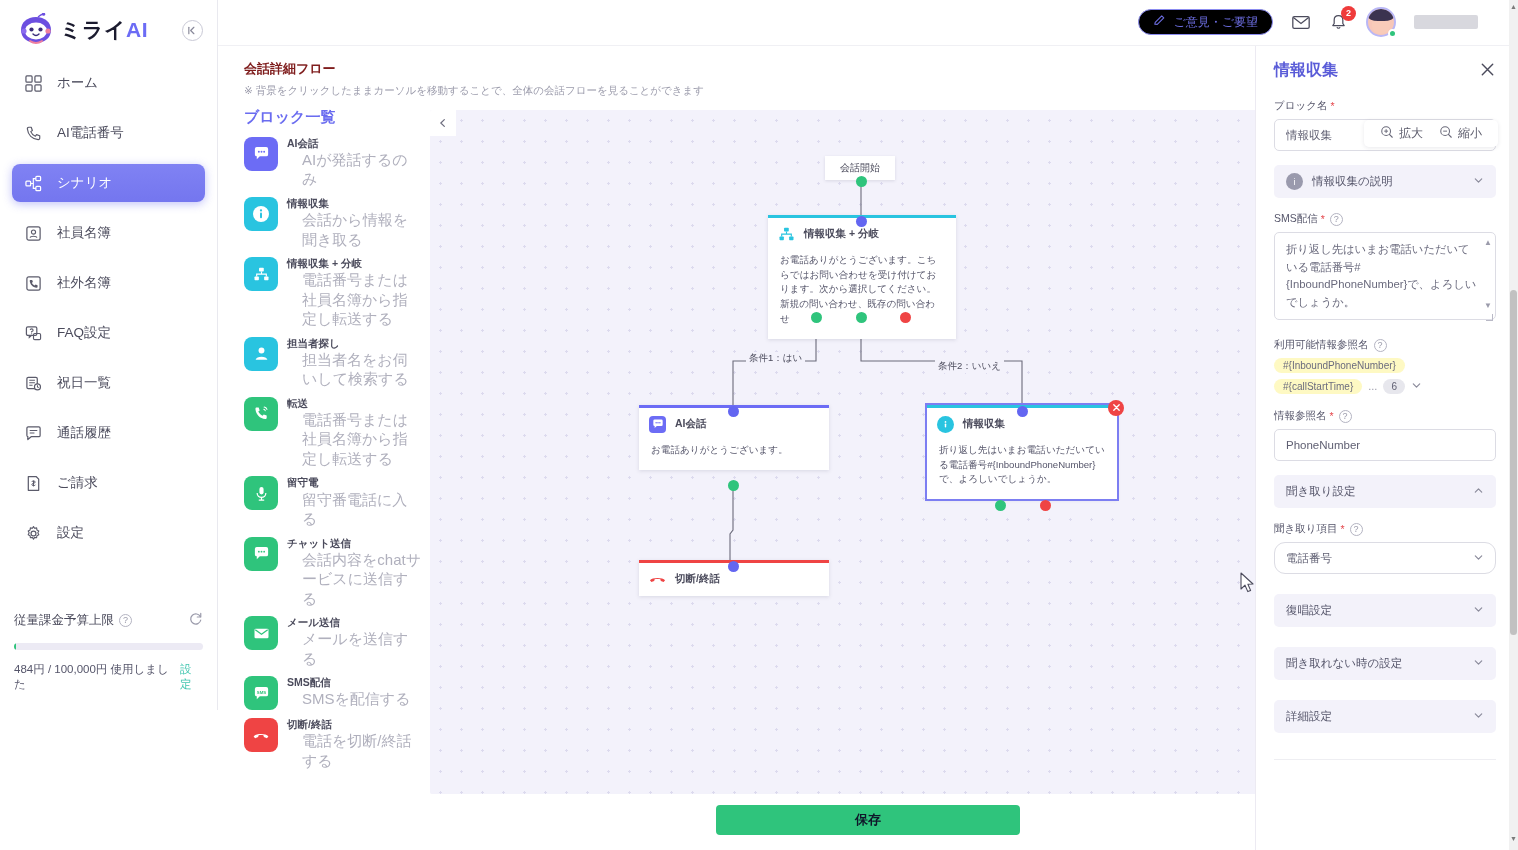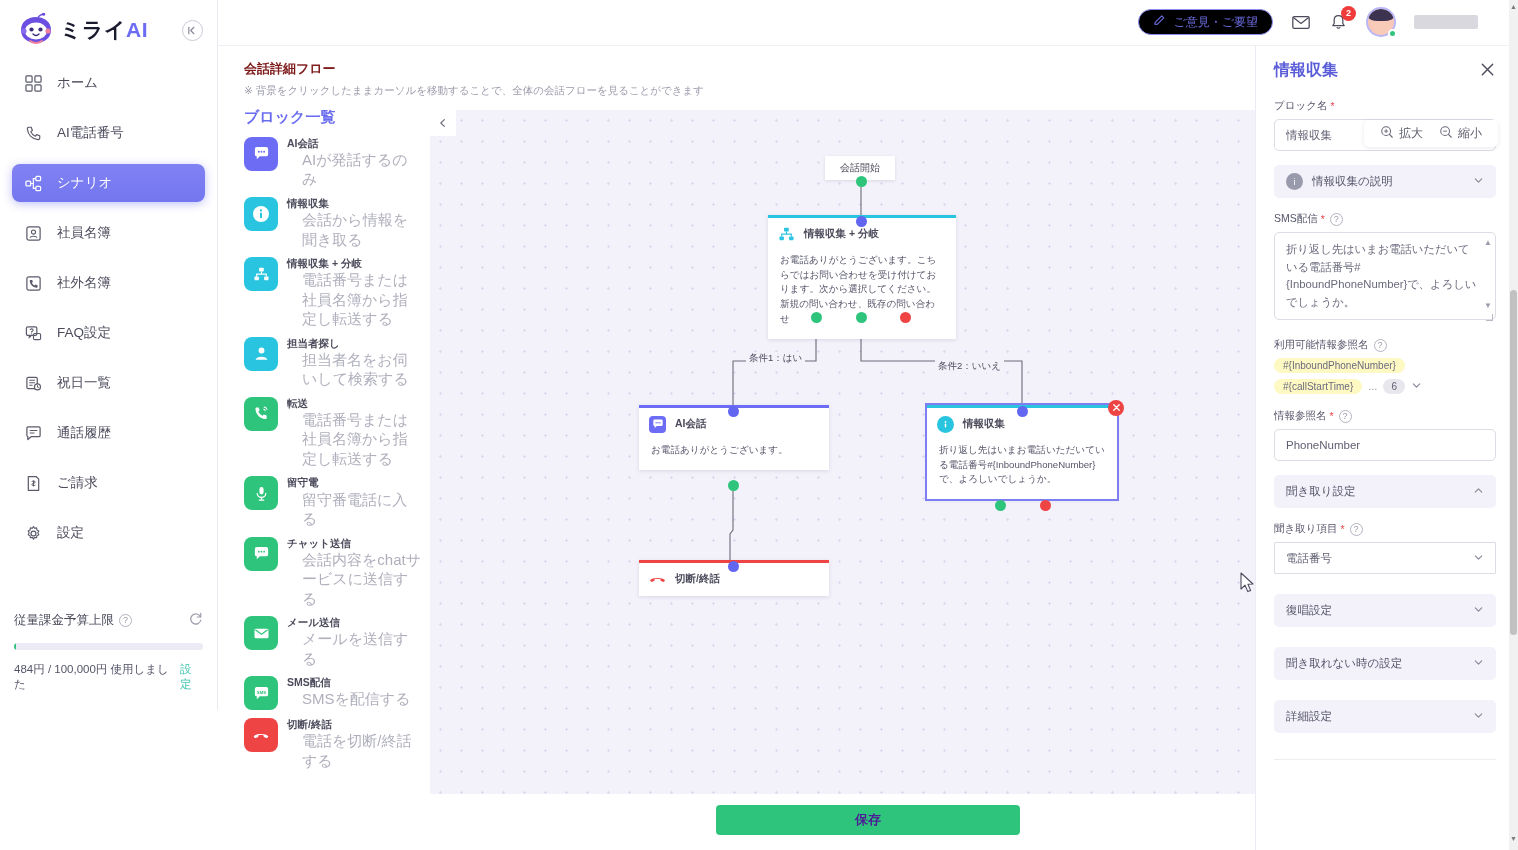--- a/index.html
+++ b/index.html
@@ -136,21 +136,21 @@
   }
   .edge-label { position: absolute; font-size: 9.5px; color: #4b4b5c; background: #f3f2fb; padding: 0 3px; }
   .node-del {
     position: absolute; width: 16px; height: 16px; border-radius: 50%; background: #ef4444;
     color: #fff; font-size: 10px; display: flex; align-items: center; justify-content: center; cursor: pointer;
   }
   .selected-outline { outline: 2px solid #7c7ef2; }
 
   .save-bar { height: 60px; display: flex; align-items: center; justify-content: center; }
   .save-btn {
-    width: 304px; height: 30px; background: #2fc47c; color: #4c1d95; border: none; border-radius: 4px;
+    width: 304px; height: 30px; background: #2fc47c; color: #0f172a; border: none; border-radius: 4px;
     font-size: 13px; font-weight: 700; cursor: pointer;
   }
 
   
   .rpanel {
     position: absolute; right: 0; top: 46px; width: 263px; height: 804px;
     background: #fff; border-left: 1px solid #eceaf2; padding: 14px 22px 0 18px; overflow: hidden;
   }
   .rp-head { display: flex; align-items: center; margin-bottom: 18px; }
   .rp-title { font-size: 16px; font-weight: 700; color: #5a5cd8; }
@@ -179,21 +179,21 @@
   }
   .ta-scroll { position: absolute; right: 4px; top: 6px; bottom: 14px; width: 8px; color: #9b9bab; font-size: 8px;
                display: flex; flex-direction: column; justify-content: space-between; align-items: center; }
   .ta-grip { position: absolute; right: 3px; bottom: 3px; width: 7px; height: 7px;
              border-right: 1px solid #b9b9c6; border-bottom: 1px solid #b9b9c6; transform: skewX(-0deg); }
   .chips { display: flex; flex-wrap: wrap; align-items: center; gap: 6px; }
   .chip { background: #fef9c3; color: #6b6b7e; border-radius: 10px; padding: 2px 9px; font-size: 10px; }
   .chip-more { color: #9b9bab; font-size: 11px; }
   .chip-count { background: #e7e7ed; color: #5f5f72; border-radius: 10px; padding: 2px 8px; font-size: 10px; }
   .sel {
-    width: 100%; height: 32px; border: 1px solid #dcdce4; border-radius: 1px;
+    width: 100%; height: 32px; border: 1px solid #dcdce4; border-radius: 11px;
     display: flex; align-items: center; padding: 0 11px; font-size: 11.5px; color: #5f5f72; cursor: pointer; background:#fff;
   }
   .sel .chev { margin-left: auto; color: #8b8b9b; font-size: 10px; }
   .rp-divider { border-top: 1px solid #eeeef2; margin-top: 26px; }
   .field { margin-top: 14px; }
 
   
   .page-scroll { position: absolute; right: 0; top: 0; width: 9px; height: 850px; background: #f1f1f1; z-index: 30; }
   .page-scroll .thumb { position: absolute; left: 1px; width: 7px; background: #c1c1c1; border-radius: 4px; }
   .page-scroll .arr { position: absolute; left: 0; width: 9px; height: 12px; color: #7a7a7a; font-size: 7px; text-align:center; }

